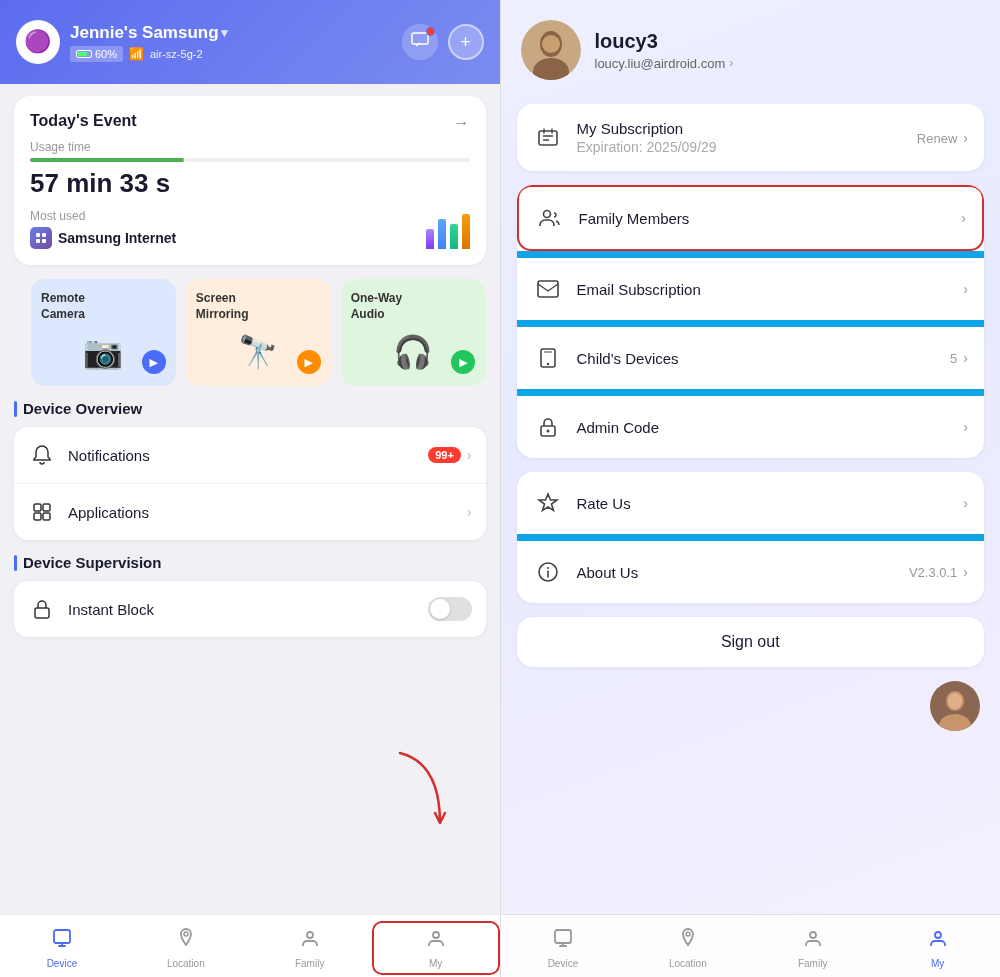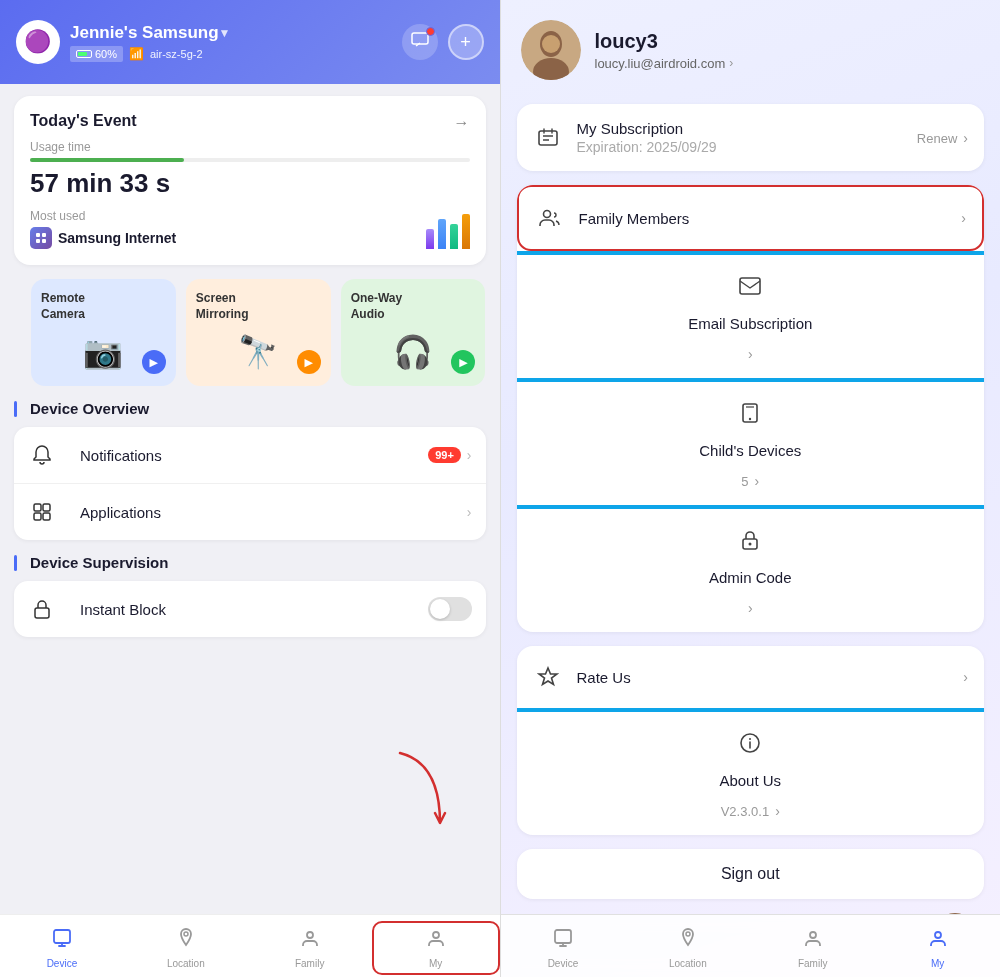--- a/index.html
+++ b/index.html
@@ -296,21 +296,21 @@
       font-size: 11px;
     }
     .action-play-btn.blue { background: #4a6cf7; color: white; }
     .action-play-btn.orange { background: #ff8c00; color: white; }
     .action-play-btn.green { background: #22c55e; color: white; }
 
     
     .section-header {
       display: flex;
       align-items: center;
-      gap: 13px;
+      gap: 6px;
       margin-bottom: 10px;
     }
 
     .section-accent {
       width: 3px;
       height: 16px;
       background: #4a6cf7;
       border-radius: 2px;
     }
 
@@ -326,21 +326,21 @@
       border-radius: 14px;
       margin-bottom: 14px;
       box-shadow: 0 1px 4px rgba(0,0,0,0.06);
       overflow: hidden;
     }
 
     .list-item {
       display: flex;
       align-items: center;
       padding: 14px 14px;
-      gap: 24px;
+      gap: 12px;
       cursor: pointer;
       position: relative;
     }
 
     .list-item + .list-item {
       border-top: 1px solid #f0f0f0;
     }
 
     .list-item-icon {
       width: 28px;
@@ -514,22 +514,21 @@
     .menu-item {
       display: flex;
       align-items: center;
       padding: 16px 16px;
       gap: 14px;
       cursor: pointer;
       position: relative;
     }
 
     .menu-item + .menu-item {
-      border-top: 4px solid #0ea5e9;
-      flex-direction: column;
+      border-top: 7px solid #0ea5e9;
     }
 
     .menu-icon {
       width: 30px;
       height: 30px;
       display: flex;
       align-items: center;
       justify-content: center;
       font-size: 20px;
       color: #444;

